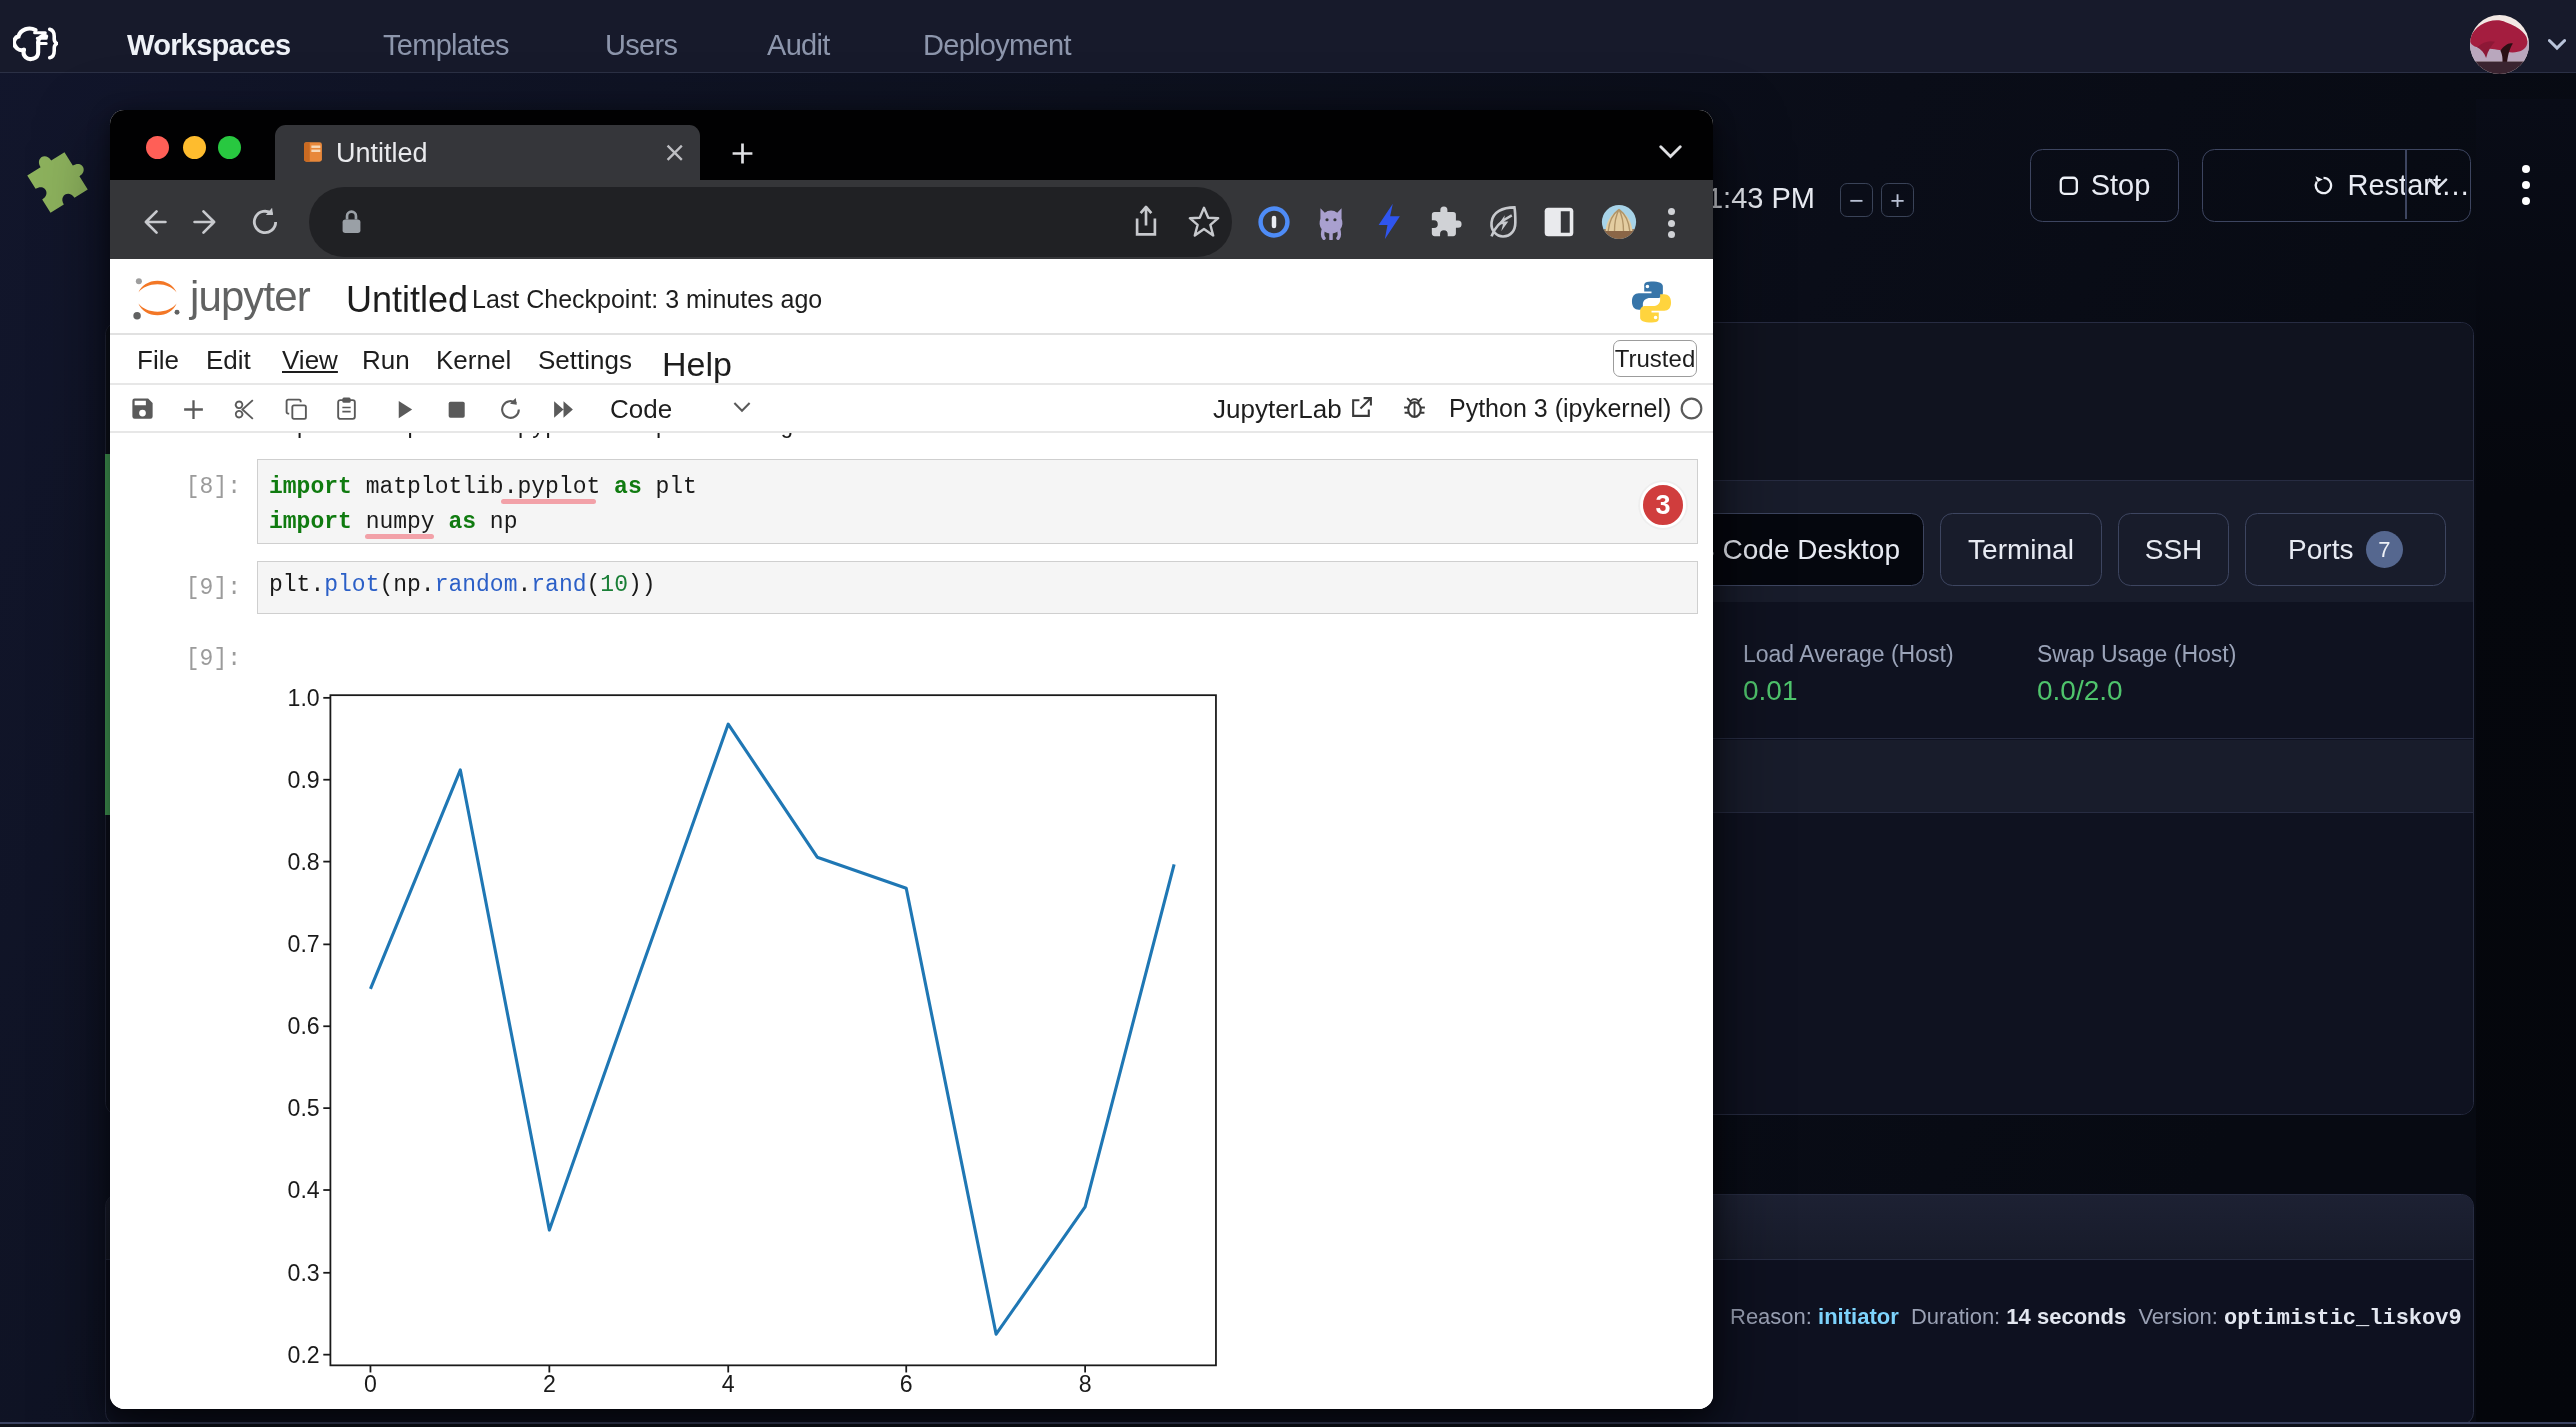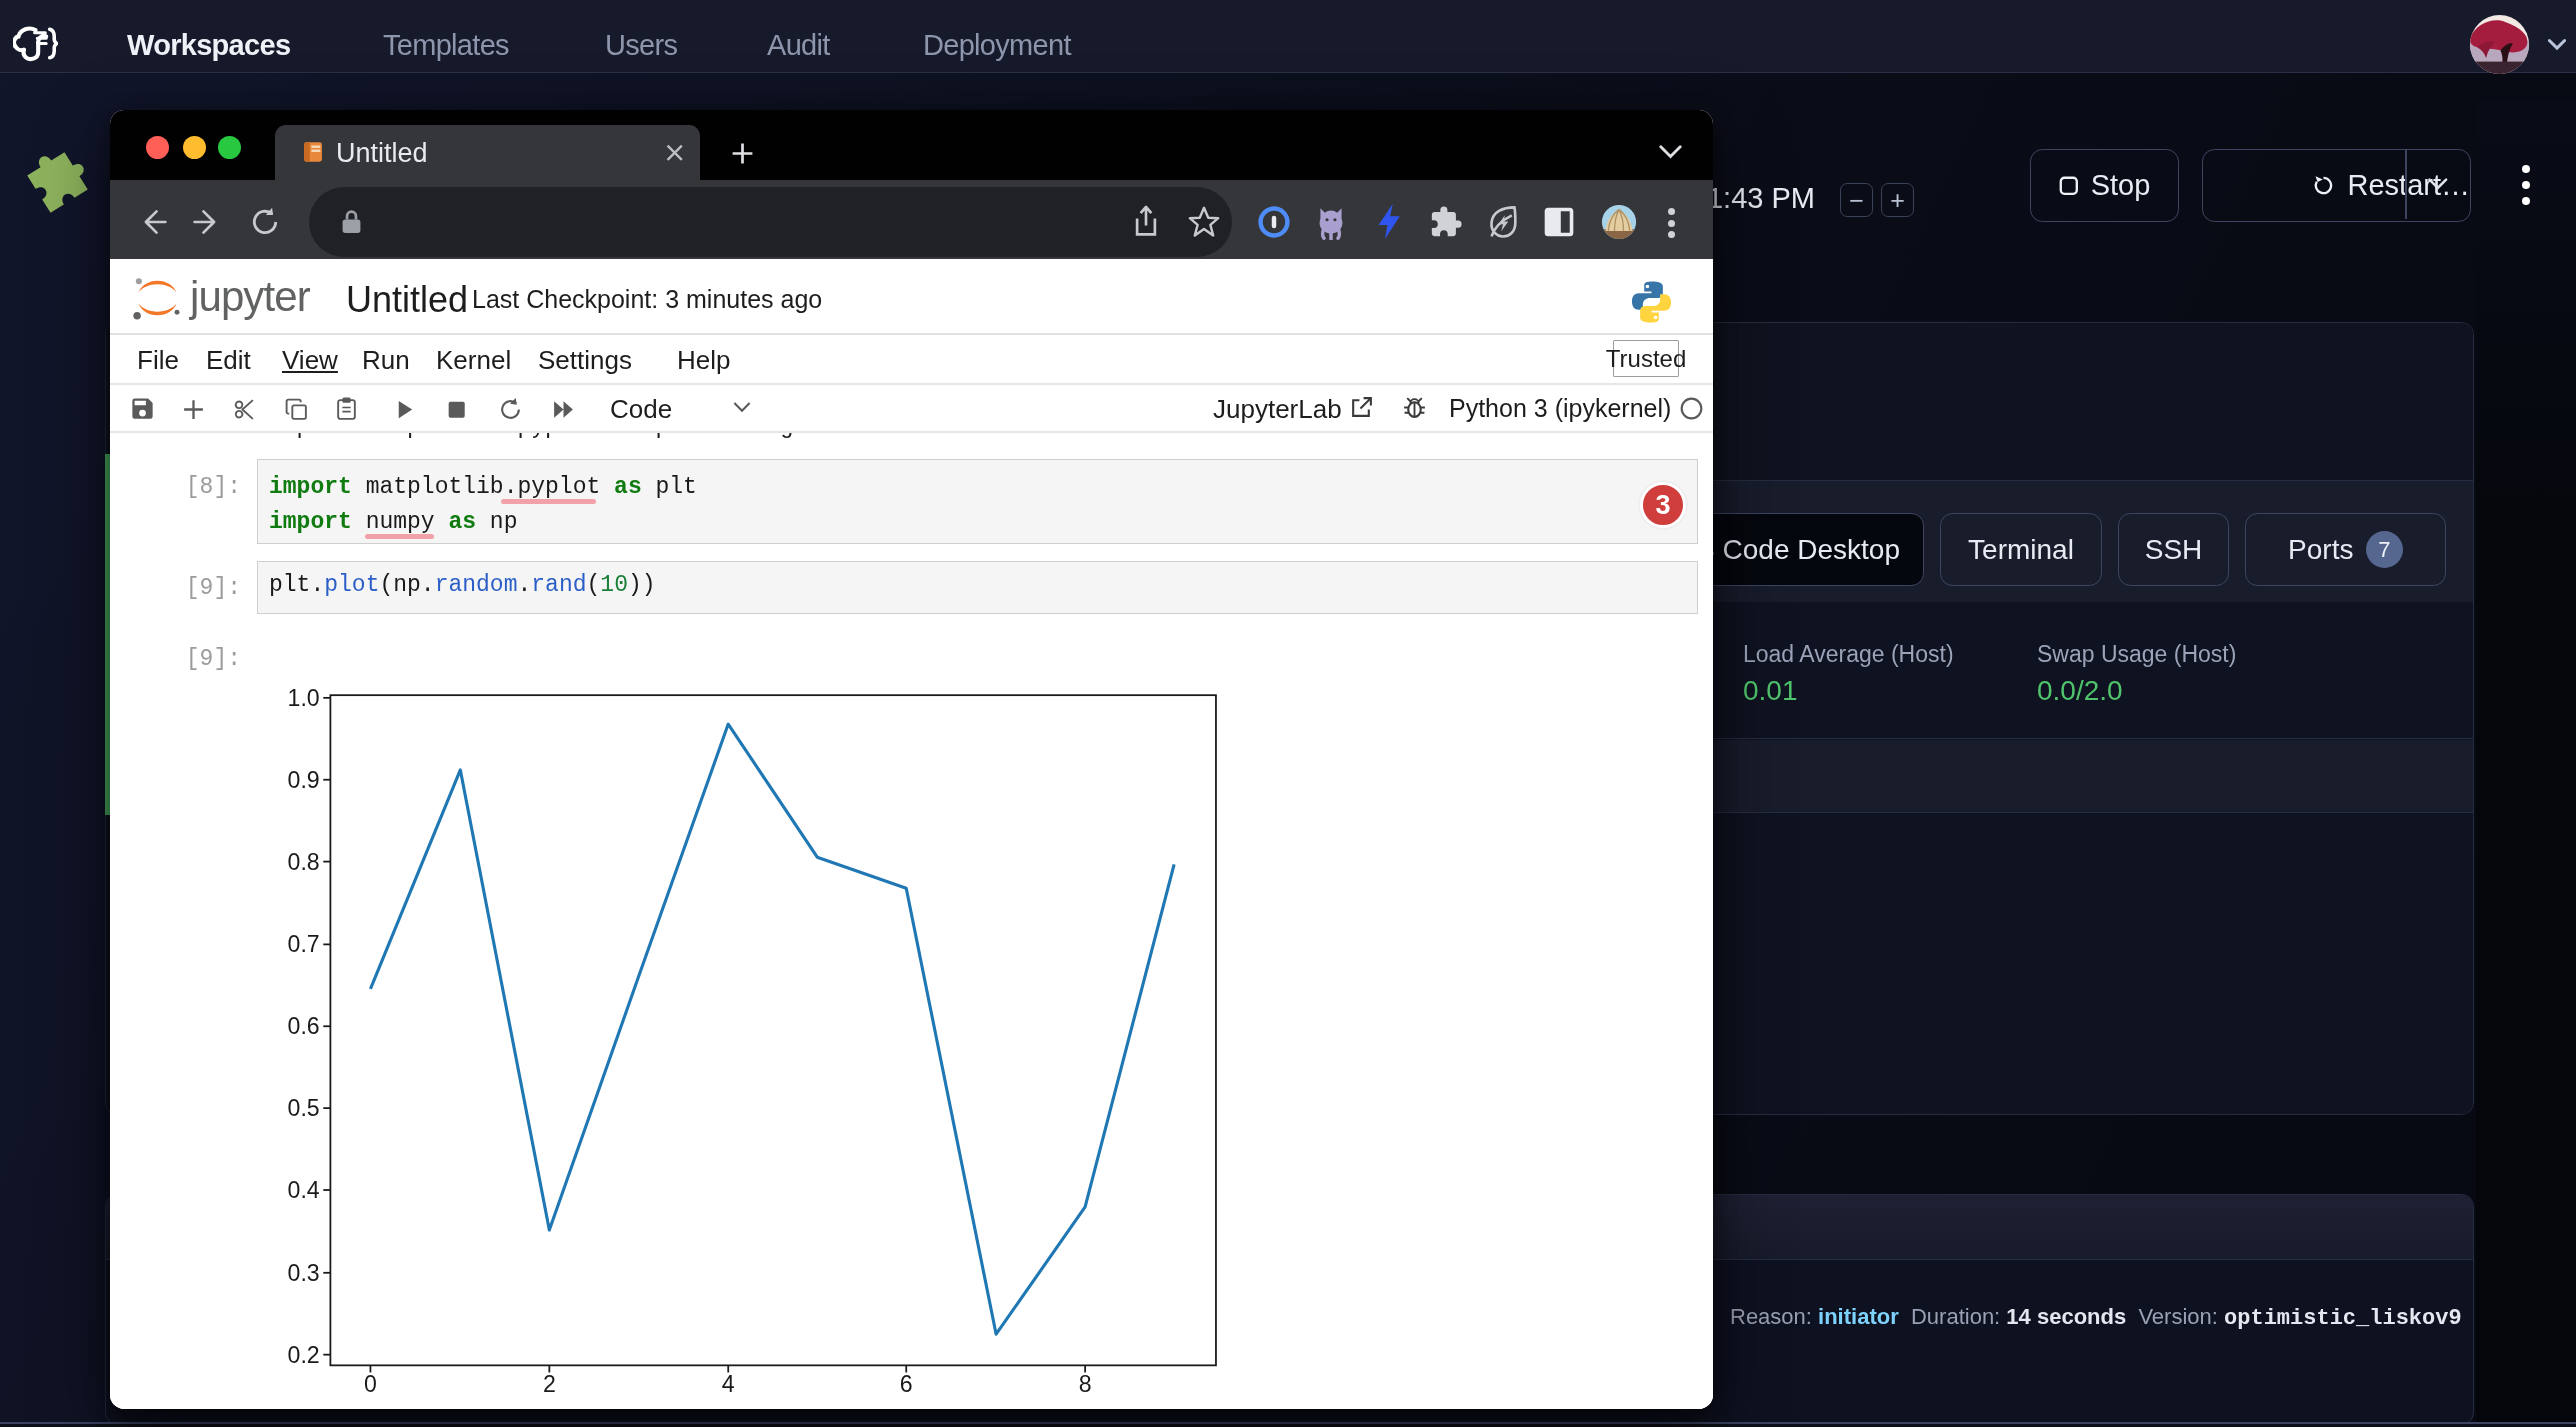--- a/index.html
+++ b/index.html
@@ -258,22 +258,22 @@
       <path d="M56 100 C72 100 71 93 71 89 L71 78 L55 78 L55 74 L83 74 C92 74 98 68 98 56 C98 44 92 38 83 38 L74 38 L74 50 C74 59 67 64 58 64 L41 64 C34 64 30 69 30 75 L30 89 C30 96 37 100 56 100 Z M64 85 a4 4 0 1 1 0 8 a4 4 0 0 1 0-8 Z" fill="#ffd43e"></path>
     </svg>
     <div class="abs" style="left:0;top:73px;width:100%;height:1.8px;background:#e1e1e1;"></div>
     
     <div class="abs" style="top:85px;left:27px;font-size:26px;color:#1d1d1d;">File</div>
     <div class="abs" style="top:85px;left:96px;font-size:26px;color:#1d1d1d;">Edit</div>
     <div class="abs" style="top:85px;left:172px;font-size:26px;color:#1d1d1d;text-decoration:underline;">View</div>
     <div class="abs" style="top:85px;left:252px;font-size:26px;color:#1d1d1d;">Run</div>
     <div class="abs" style="top:85px;left:326px;font-size:26px;color:#1d1d1d;">Kernel</div>
     <div class="abs" style="top:85px;left:428px;font-size:26px;color:#1d1d1d;">Settings</div>
-    <div class="abs" style="top:85px;left:567px;font-size:26px;color:#1d1d1d;">Help</div>
-    <div class="abs" style="left:1503px;top:80px;width:66px;height:37px;border:1.8px solid #9c9c9c;border-radius:1px;font-size:24px;color:#1d1d1d;display:flex;align-items:center;justify-content:center;">Trusted</div>
+    <div class="abs" style="top:85px;left:552px;font-size:34px;color:#1d1d1d;">Help</div>
+    <div class="abs" style="left:1503px;top:80px;width:84px;height:37px;border:1.8px solid #9c9c9c;border-radius:7px;font-size:24px;color:#1d1d1d;display:flex;align-items:center;justify-content:center;">Trusted</div>
     <div class="abs" style="left:0;top:123px;width:100%;height:1.8px;background:#e7e7e7;"></div>
     
     <g>
     
     </g>
     <svg class="abs" style="left:18.7px;top:135px" width="27" height="27" viewBox="0 0 24 24">
         <path fill="#5a5a5a" d="M17 3 H5 a2 2 0 0 0-2 2 v14 a2 2 0 0 0 2 2 h14 a2 2 0 0 0 2-2 V7 Z M12 19 a3 3 0 1 1 0-6 a3 3 0 0 1 0 6 Z M15 9 H5 V5 h10 Z"></path>
       </svg>
     <svg class="abs" style="left:71px;top:137px" width="25" height="25" viewBox="0 0 24 24">
         <path d="M12 3 V21 M3 12 H21" stroke="#5a5a5a" stroke-width="2.2"></path>

